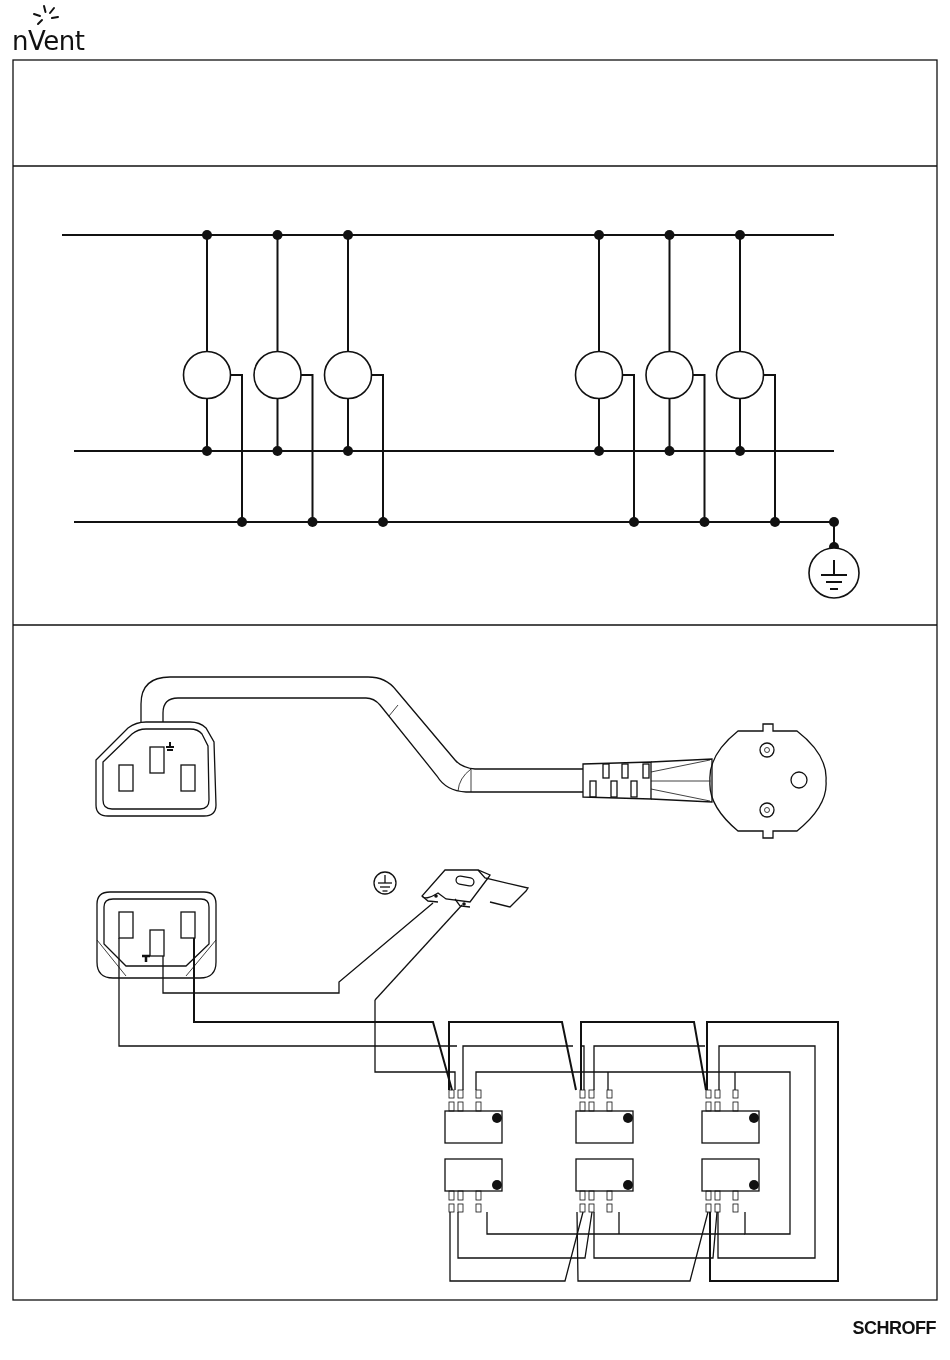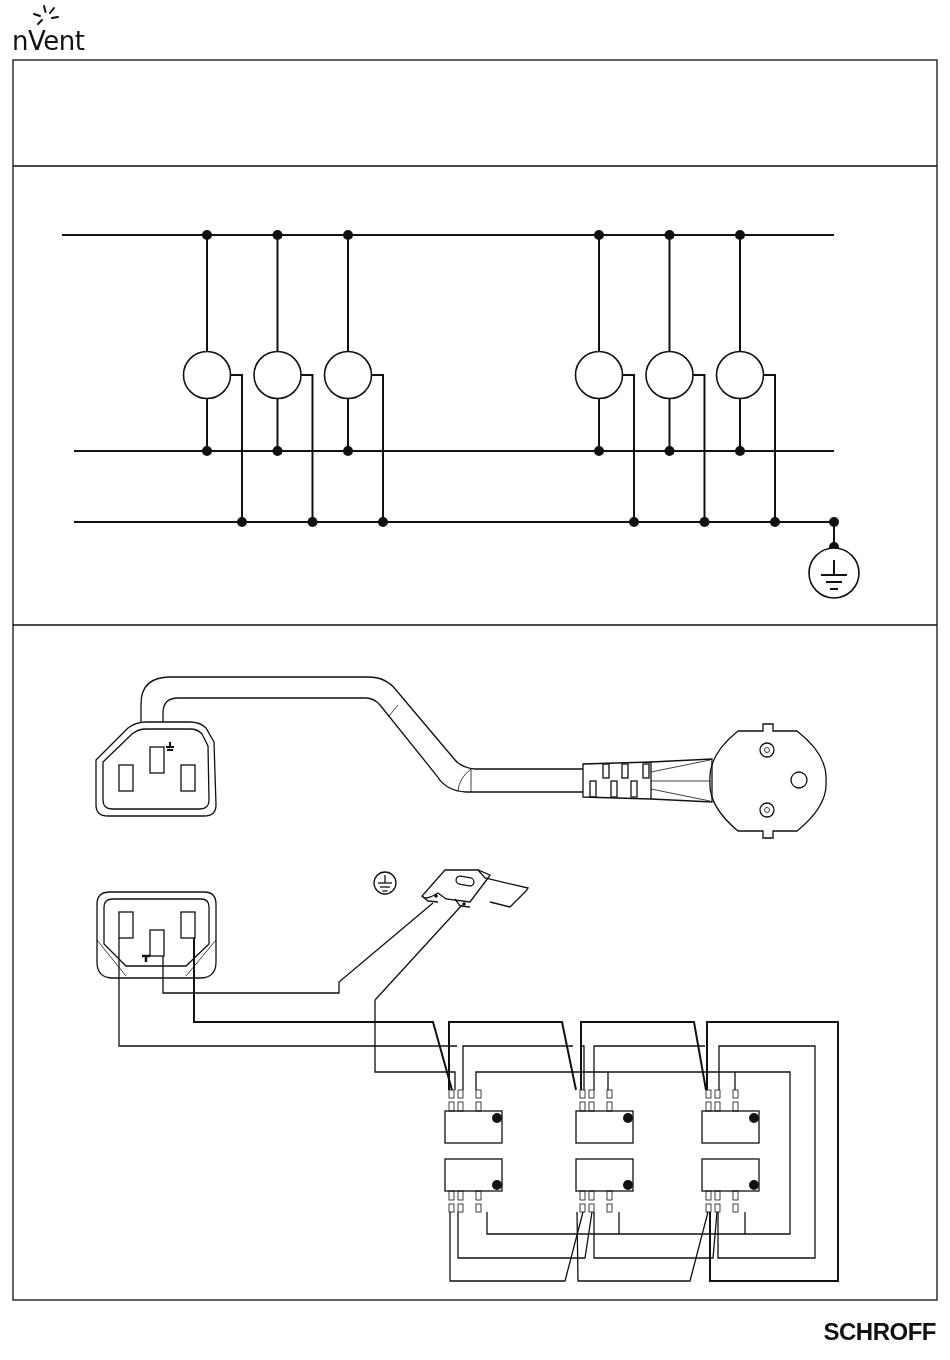--- a/index.html
+++ b/index.html
@@ -1,20 +1,20 @@
 <!DOCTYPE html>
 <html><head>
 <meta charset="utf-8">
 <style>
   html, body { margin: 0; padding: 0; background: #ffffff; }
   body { width: 950px; height: 1360px; position: relative; overflow: hidden; font-family: "Liberation Sans", sans-serif; }
   .logo-nvent { position: absolute; left: 10px; top: 4px; width: 80px; height: 56px; }
   .logo-nvent .word { position: absolute; left: 2px; top: 24px; font-family: "DejaVu Sans", sans-serif; font-size: 26px; color: #111; letter-spacing: -0.5px; line-height: 1; }
   .logo-nvent svg { position: absolute; left: 20px; top: 0; }
-  .logo-schroff { position: absolute; right: 14px; top: 1318px; font-family: "Liberation Sans", sans-serif; font-weight: bold; font-size: 24px; color: #111; letter-spacing: -0.5px; text-align: center; }
+  .logo-schroff { position: absolute; right: 14px; top: 1318px; font-family: "Liberation Sans", sans-serif; font-weight: bold; font-size: 18px; color: #111; letter-spacing: -0.5px; text-align: center; }
   svg.drawing { position: absolute; left: 0; top: 0; }
   .frame { fill: none; stroke: #111; stroke-width: 1.3; }
   .wire { fill: none; stroke: #111; stroke-width: 2; }
   .thin { fill: none; stroke: #111; stroke-width: 1.3; }
   .hair { fill: none; stroke: #111; stroke-width: 0.8; }
   .dot { fill: #111; }
   .blank { fill: #fff; stroke: #111; stroke-width: 1.6; }
 </style>
 </head>
 <body>

